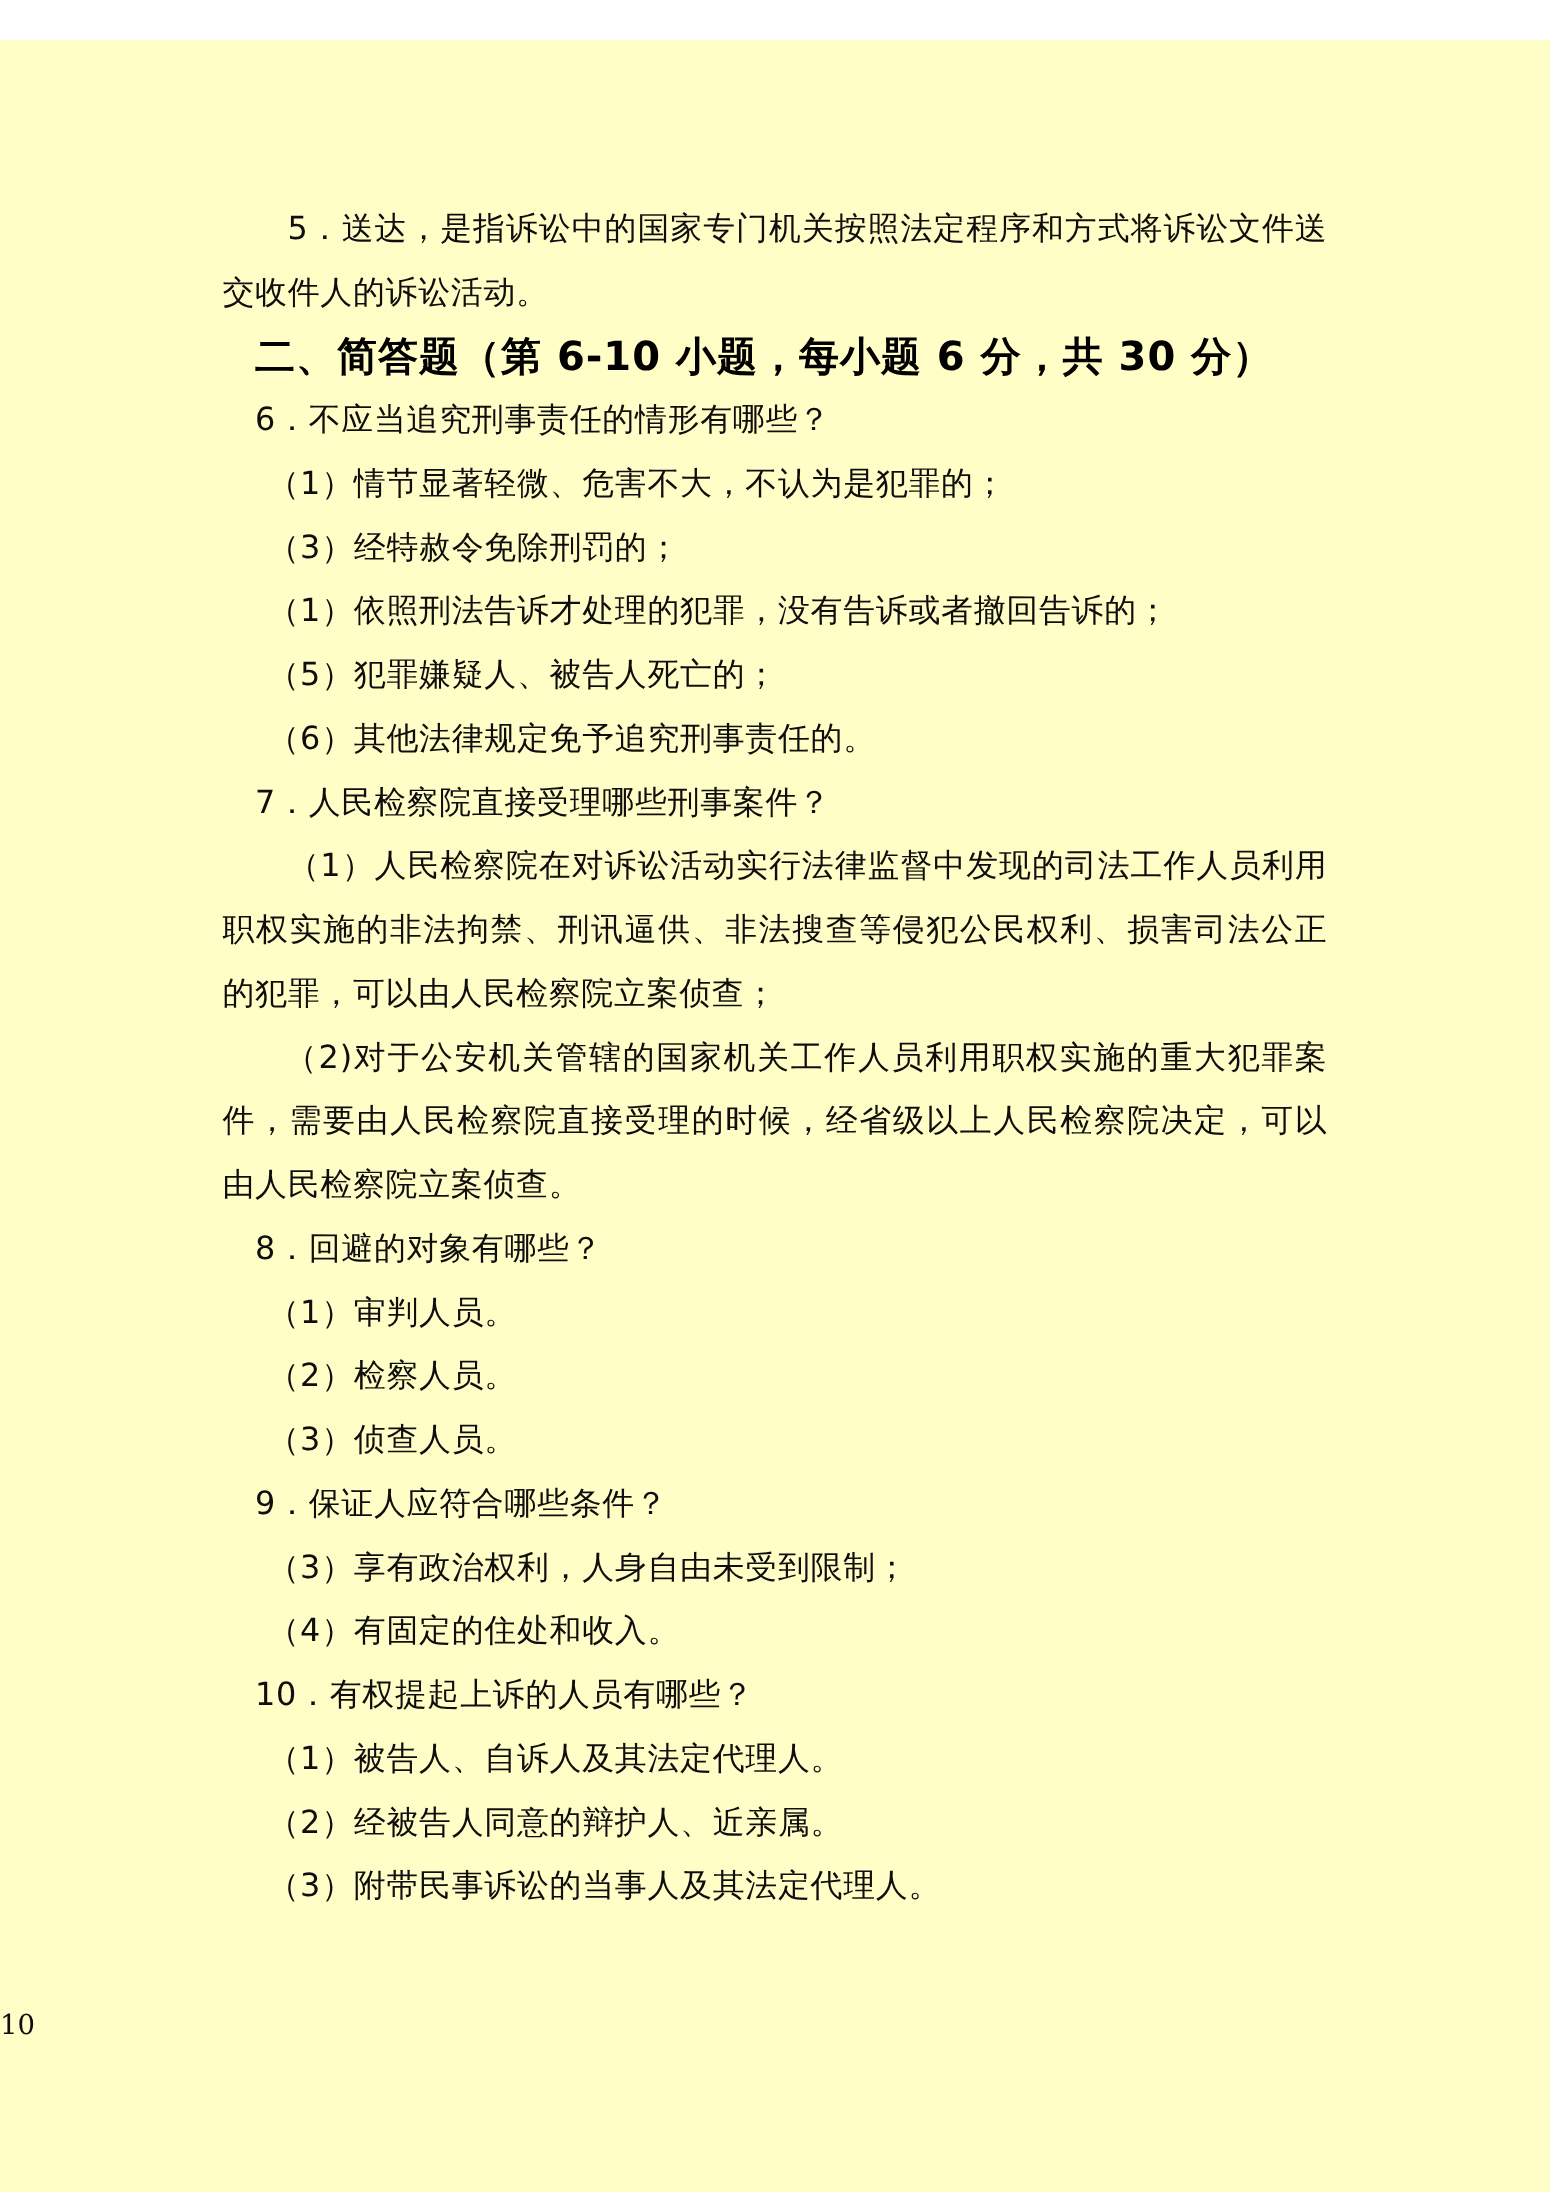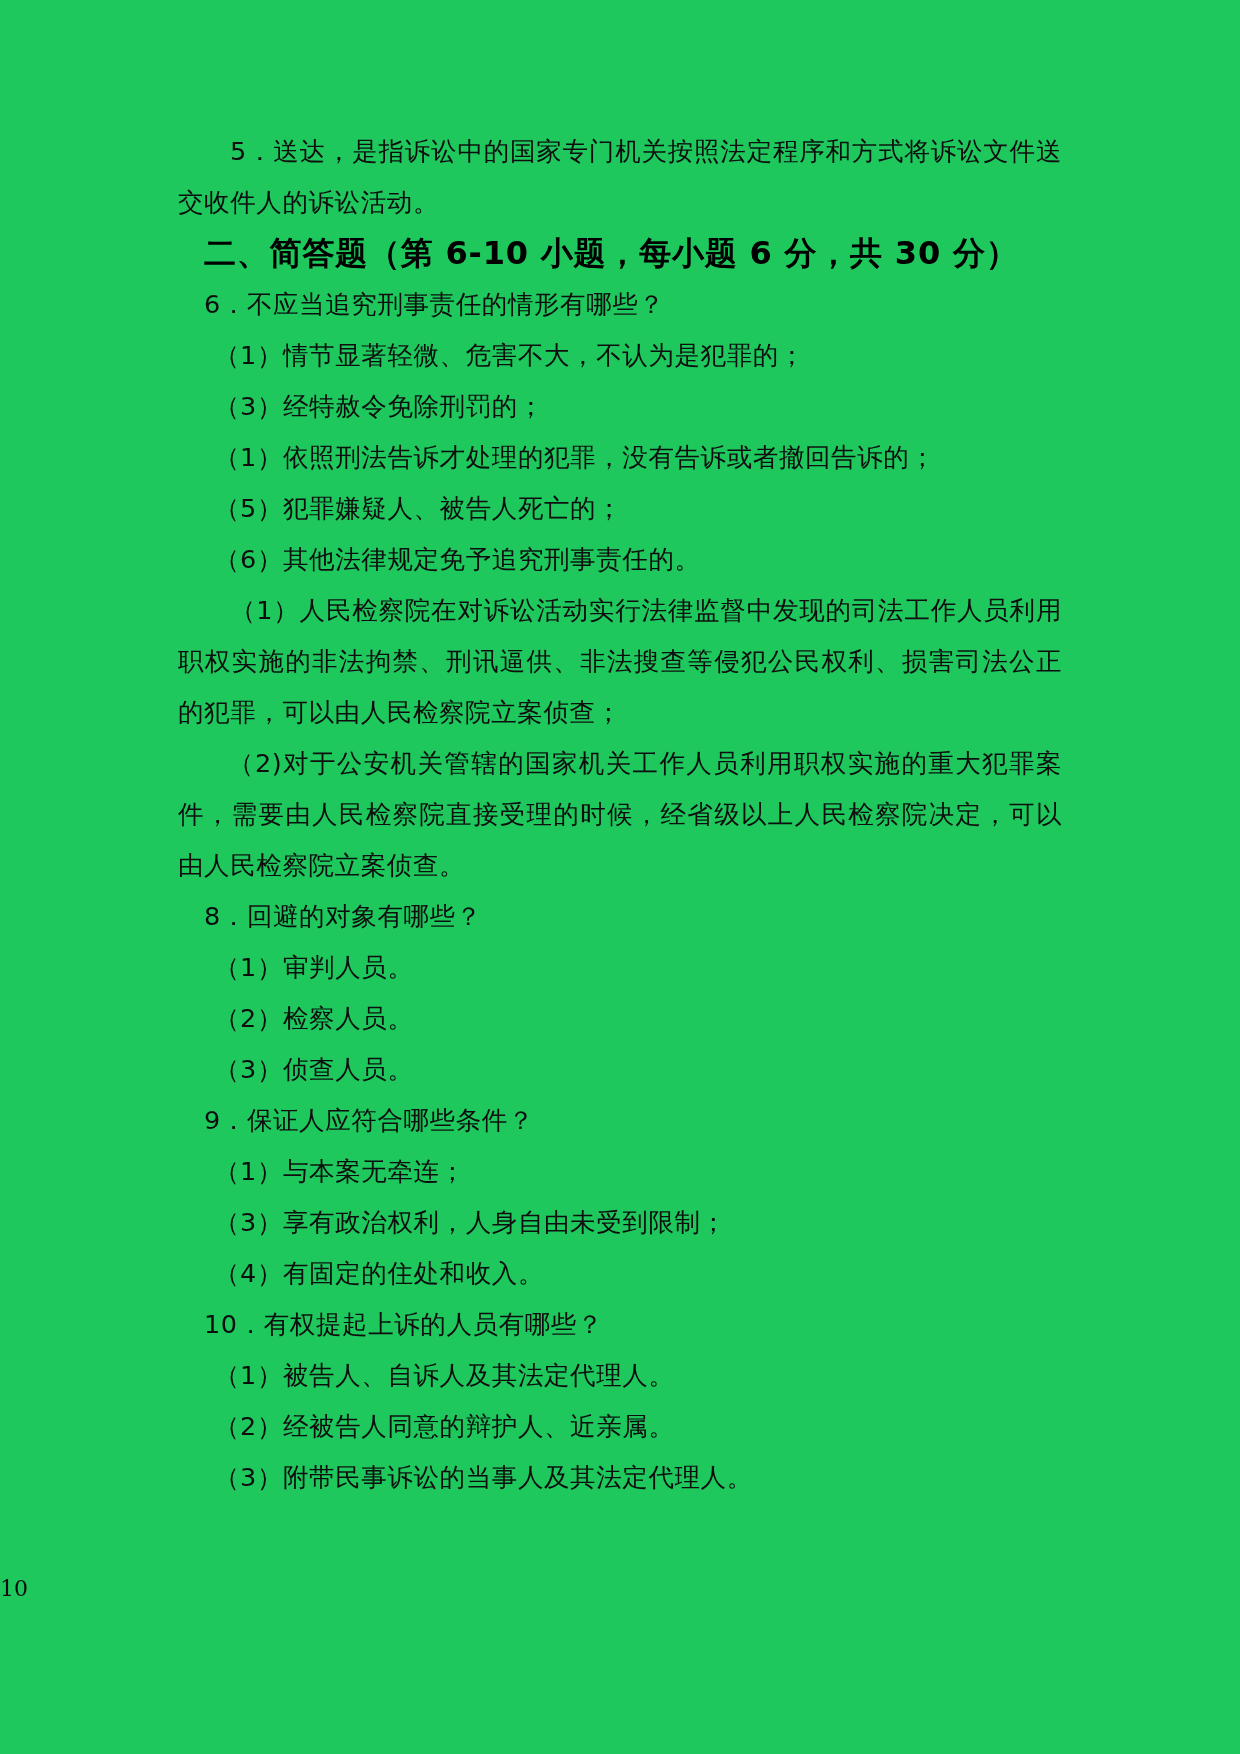--- a/index.html
+++ b/index.html
@@ -13,21 +13,22 @@
     height: 1754px;
     position: relative;
     font-family: "DejaVu Sans", "Liberation Sans", sans-serif;
     color: #0a0a0a;
     overflow: hidden;
   }
 
   .page {
     position: absolute;
     inset: 0;
-    background: #22c55e;
+    background: #fef9c3;
+    margin-top: 32px;
   }
 
   .content {
     position: absolute;
     left: 178px;
     top: 126px;
     width: 884px;
   }
 
   
@@ -102,30 +103,30 @@
 
     <p class="section-heading">二、简答题（第 6-10 小题，每小题 6 分，共 30 分）</p>
 
     <p class="para line q-line">6．不应当追究刑事责任的情形有哪些？</p>
     <p class="para line sub-line">（1）情节显著轻微、危害不大，不认为是犯罪的；</p>
     <p class="para line sub-line">（3）经特赦令免除刑罚的；</p>
     <p class="para line sub-line">（1）依照刑法告诉才处理的犯罪，没有告诉或者撤回告诉的；</p>
     <p class="para line sub-line">（5）犯罪嫌疑人、被告人死亡的；</p>
     <p class="para line sub-line">（6）其他法律规定免予追究刑事责任的。</p>
 
+    <p class="para line q-line">7．人民检察院直接受理哪些刑事案件？</p>
     <p class="para flow">（1）人民检察院在对诉讼活动实行法律监督中发现的司法工作人员利用职权实施的非法拘禁、刑讯逼供、非法搜查等侵犯公民权利、损害司法公正的犯罪，可以由人民检察院立案侦查；</p>
     <p class="para flow tight">（2)对于公安机关管辖的国家机关工作人员利用职权实施的重大犯罪案件，需要由人民检察院直接受理的时候，经省级以上人民检察院决定，可以由人民检察院立案侦查。</p>
 
     <p class="para line q-line">8．回避的对象有哪些？</p>
     <p class="para line sub-line">（1）审判人员。</p>
     <p class="para line sub-line">（2）检察人员。</p>
     <p class="para line sub-line">（3）侦查人员。</p>
 
     <p class="para line q-line">9．保证人应符合哪些条件？</p>
-    <p class="para line sub-line">（1）与本案无牵连；</p>
     <p class="para line sub-line">（3）享有政治权利，人身自由未受到限制；</p>
     <p class="para line sub-line">（4）有固定的住处和收入。</p>
 
     <p class="para line q-line">10．有权提起上诉的人员有哪些？</p>
     <p class="para line sub-line">（1）被告人、自诉人及其法定代理人。</p>
     <p class="para line sub-line">（2）经被告人同意的辩护人、近亲属。</p>
     <p class="para line sub-line">（3）附带民事诉讼的当事人及其法定代理人。</p>
 
   </div>
 

